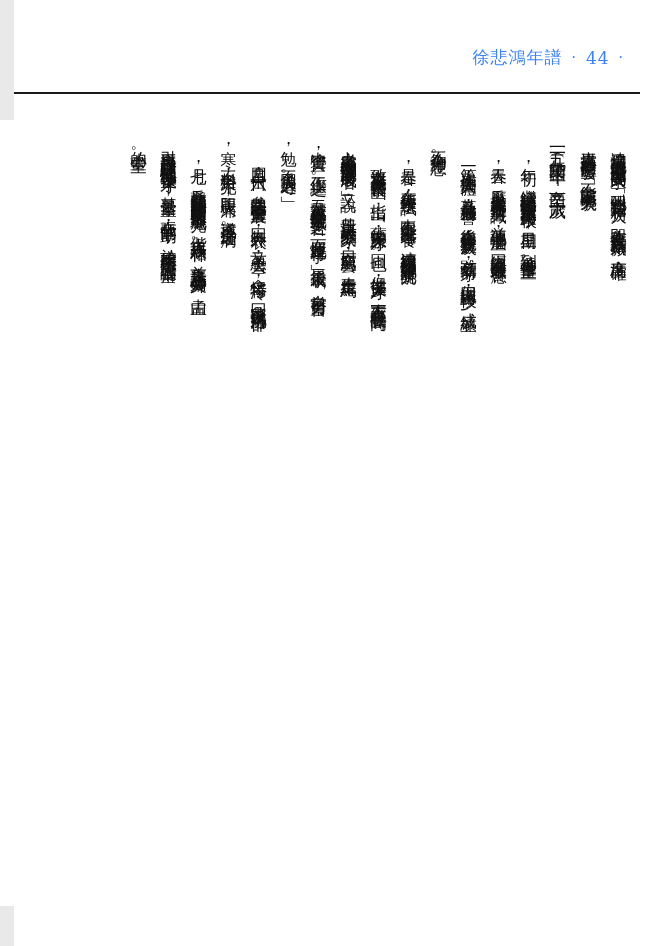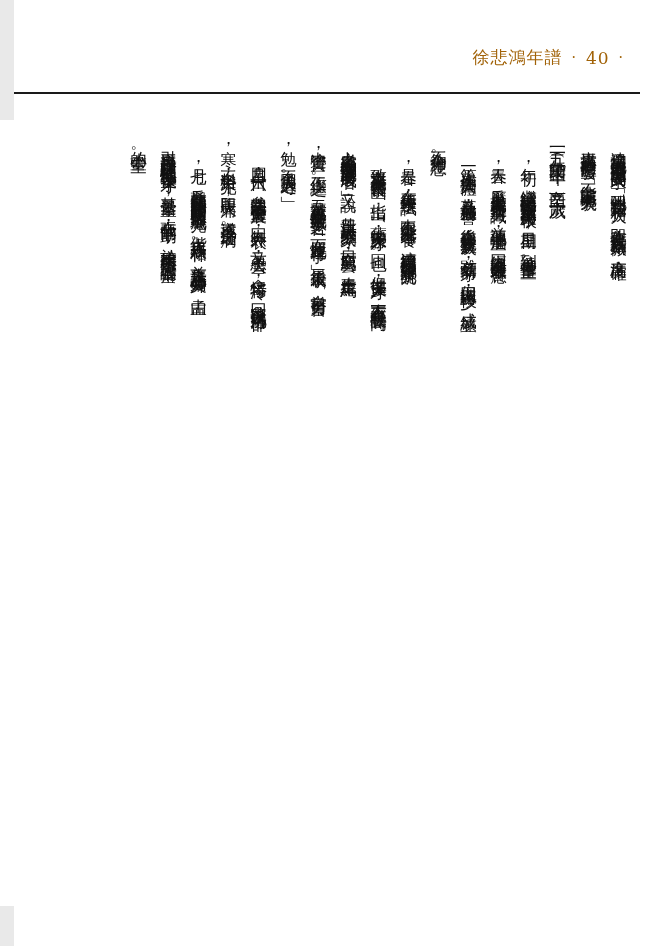--- a/index.html
+++ b/index.html
@@ -34,21 +34,21 @@
   
   .running-head {
     position: absolute;
     top: 46px;
     right: 36px;
     display: flex;
     align-items: center;
     gap: 9px;
     font-size: 17px;
     letter-spacing: 1px;
-    color: #a16207;
+    color: #3b82f6;
     white-space: nowrap;
   }
   .running-head .dot {
     font-size: 14px;
     line-height: 1;
     position: relative;
     top: -1px;
   }
   .running-head .folio {
     font-family: "DejaVu Serif", "Liberation Serif", serif;
@@ -121,21 +121,21 @@
 <body>
 
 <div class="page">
 
   <div class="edge-strip"></div>
   <div class="panel-bg"></div>
 
   <div class="running-head">
     <span>徐悲鴻年譜</span>
     <span class="dot">·</span>
-    <span class="folio">40</span>
+    <span class="folio">44</span>
     <span class="dot">·</span>
   </div>
 
   <div class="head-rule"></div>
 
   <div class="text-panel"></div>
 
   <div class="columns">
     <div class="col">達仰還叫他的素描提出更高的要求，叫他「務實」和「務大」，即作畫要盡精刻微，高度準確；</div>
     <div class="col">素描必須從整體出發，不能「謹毛而失貌」。</div>

